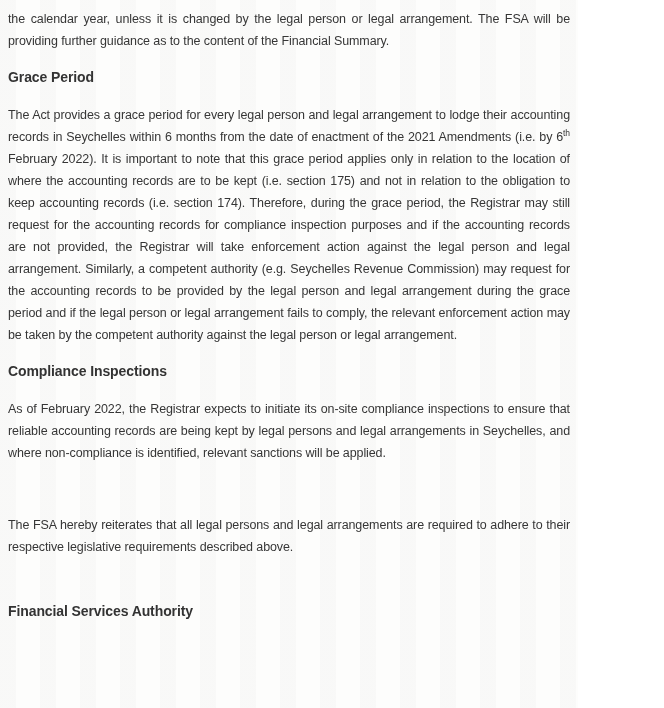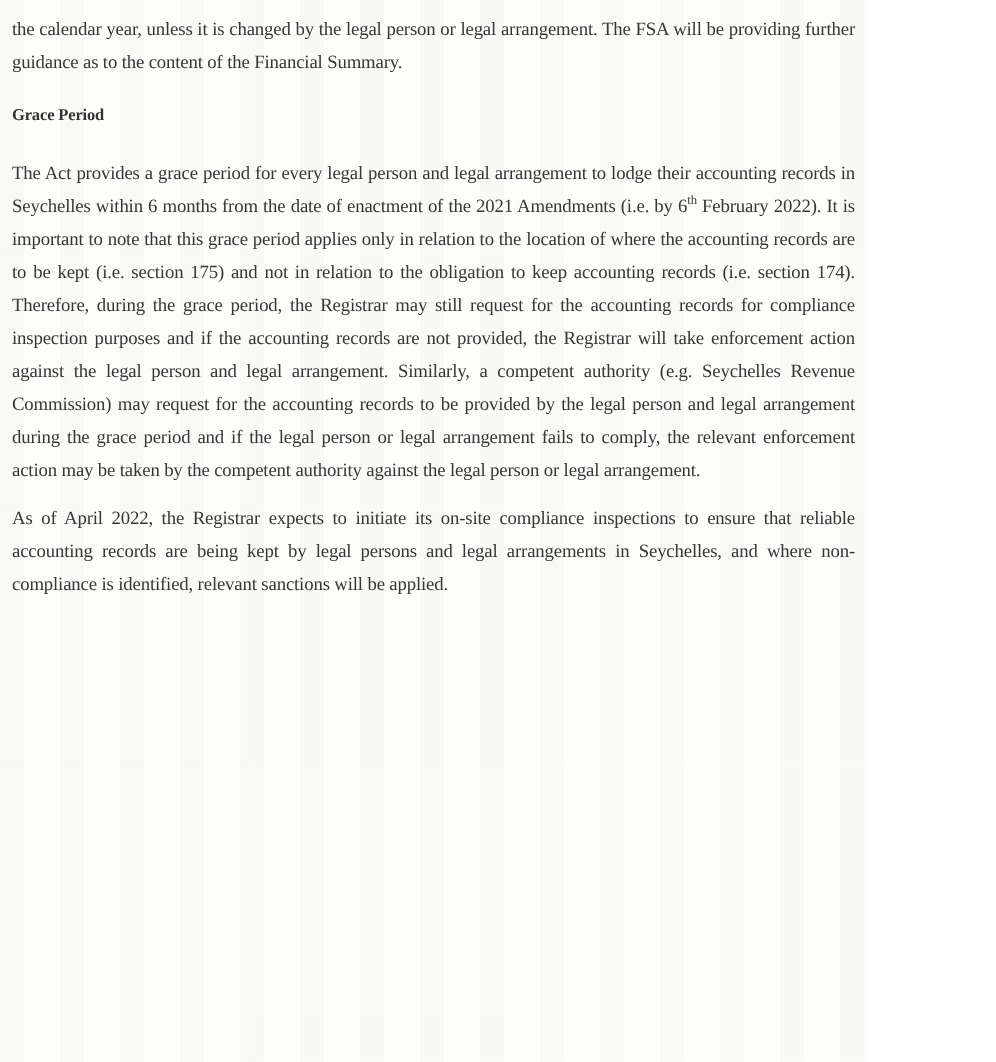--- a/index.html
+++ b/index.html
@@ -7,39 +7,39 @@
     padding: 0;
     background: #ffffff;
   }
   .page {
     position: relative;
     box-sizing: border-box;
     width: 578px;
     height: 708px;
     padding: 8px 8px 0 8px;
     overflow: hidden;
-    font-family: Liberation Serif, serif;
+    font-family: Liberation Sans, sans-serif;
     color: #363636;
     background-color: #fdfdfc;
     background-image: repeating-linear-gradient(
       90deg,
       rgba(130,130,130,0.035) 0px, rgba(130,130,130,0.035) 16px,
       rgba(255,255,255,0.0) 16px, rgba(255,255,255,0.0) 40px
     );
   }
   .para {
     margin: 0 0 10px 0;
     font-size: 12.5px;
     line-height: 22px;
     text-align: justify;
     letter-spacing: -0.1px;
   }
   .heading {
     margin: 14px 0 16px 0;
-    font-size: 11px;
+    font-size: 14px;
     line-height: 22px;
     font-weight: bold;
     color: #333333;
     letter-spacing: -0.1px;
   }
   .closing {
     margin-top: 50px;
   }
   .signature {
     margin-top: 42px;
@@ -55,20 +55,23 @@
 <body>
 
 <div class="page">
 
   <p class="para">the calendar year, unless it is changed by the legal person or legal arrangement. The FSA will be providing further guidance as to the content of the Financial Summary.</p>
 
   <h2 class="heading">Grace Period</h2>
 
   <p class="para"><span>The Act provides a grace period for every legal person and legal arrangement to lodge their accounting records in Seychelles within 6 months from the date of enactment of the 2021 Amendments (i.e. by 6</span><sup class="ordinal">th</sup><span> February 2022). It is important to note that this grace period applies only in relation to the location of where the accounting records are to be kept (i.e. section 175) and not in relation to the obligation to keep accounting records (i.e. section 174). Therefore, during the grace period, the Registrar may still request for the accounting records for compliance inspection purposes and if the accounting records are not provided, the Registrar will take enforcement action against the legal person and legal arrangement. Similarly, a competent authority (e.g. Seychelles Revenue Commission) may request for the accounting records to be provided by the legal person and legal arrangement during the grace period and if the legal person or legal arrangement fails to comply, the relevant enforcement action may be taken by the competent authority against the legal person or legal arrangement.</span></p>
 
+  <h2 class="heading">Compliance Inspections</h2>
 
-  <p class="para">As of April 2022, the Registrar expects to initiate its on-site compliance inspections to ensure that reliable accounting records are being kept by legal persons and legal arrangements in Seychelles, and where non-compliance is identified, relevant sanctions will be applied.</p>
+  <p class="para">As of February 2022, the Registrar expects to initiate its on-site compliance inspections to ensure that reliable accounting records are being kept by legal persons and legal arrangements in Seychelles, and where non-compliance is identified, relevant sanctions will be applied.</p>
 
 
 
+  <p class="para closing">The FSA hereby reiterates that all legal persons and legal arrangements are required to adhere to their respective legislative requirements described above.</p>
 
+  <h2 class="heading signature">Financial Services Authority</h2>
 
 </div>
 
 </body></html>

